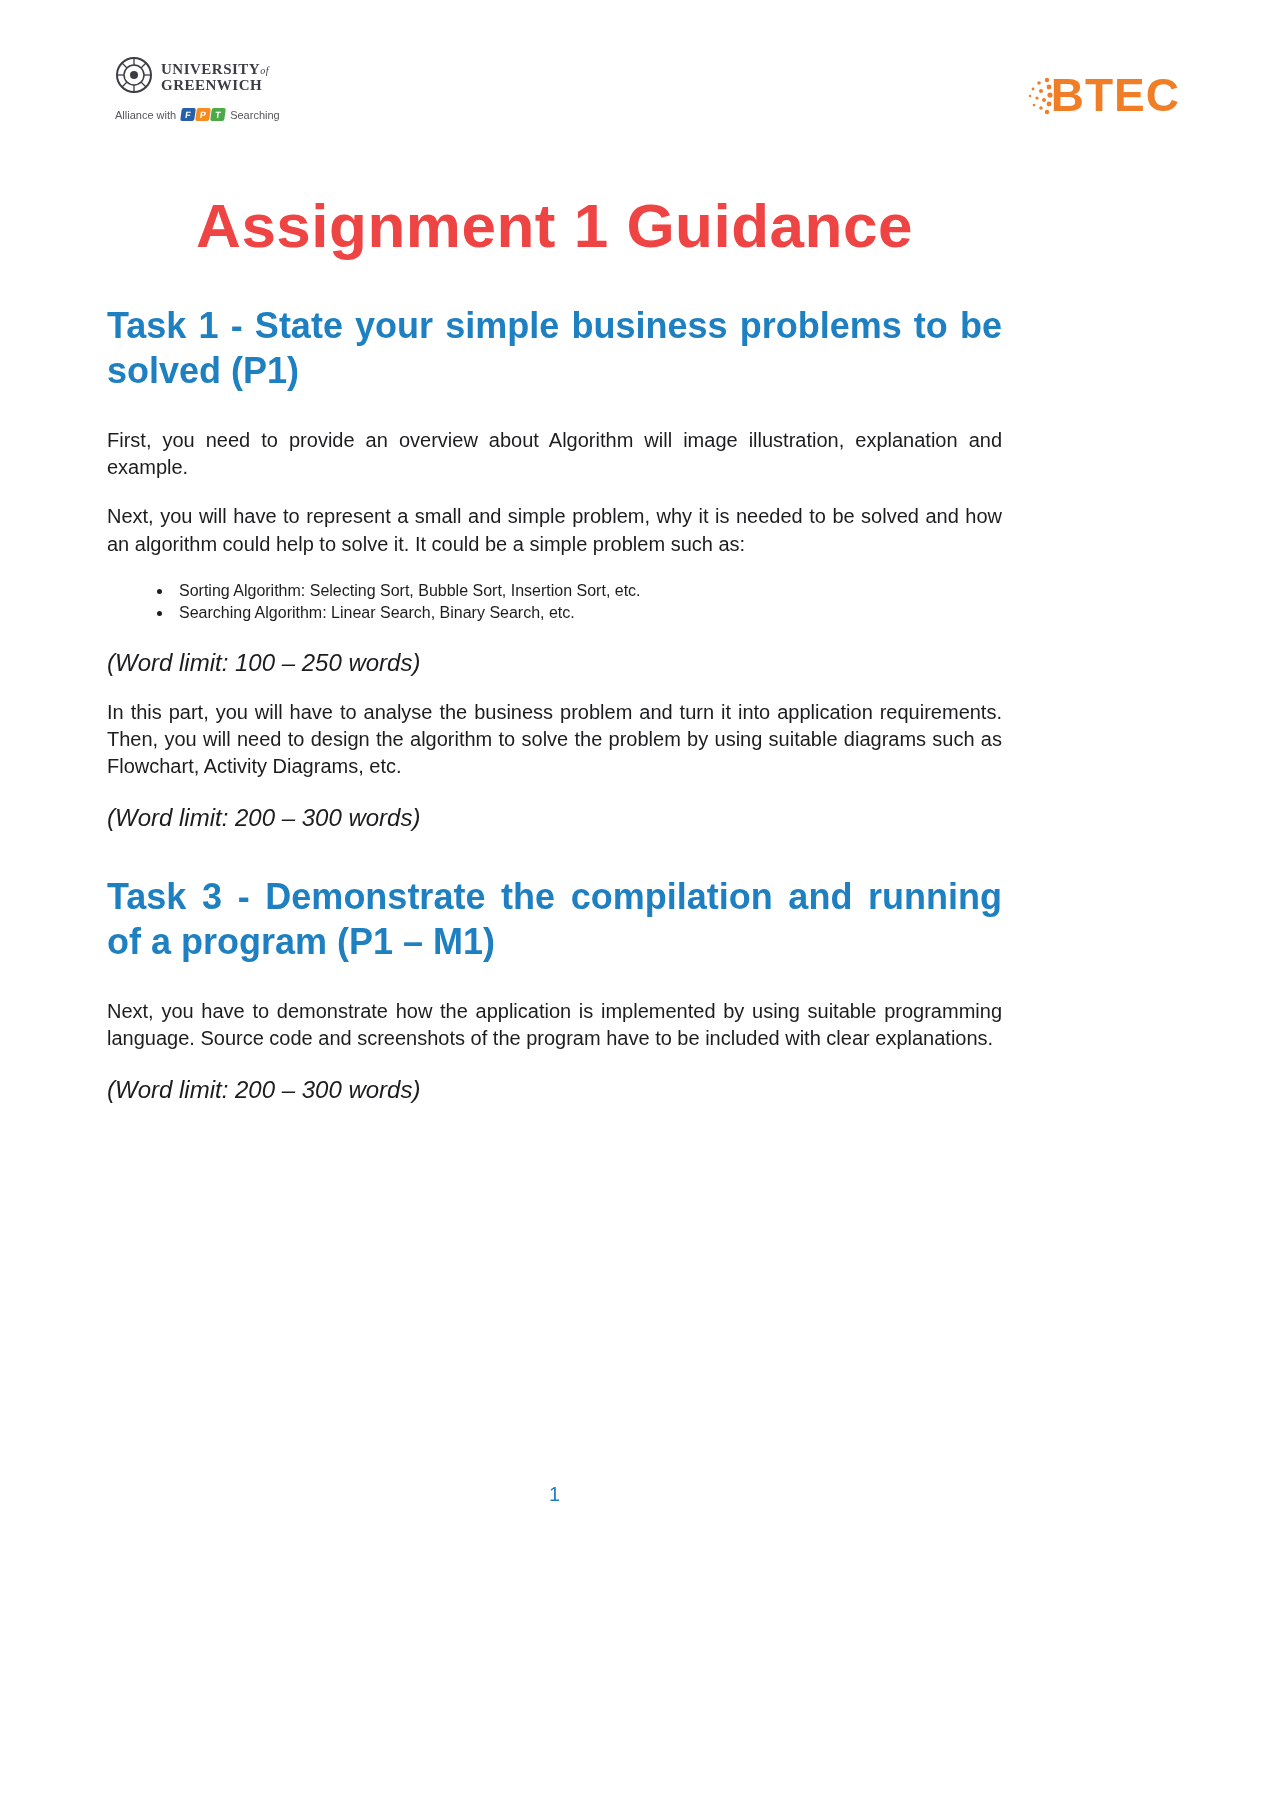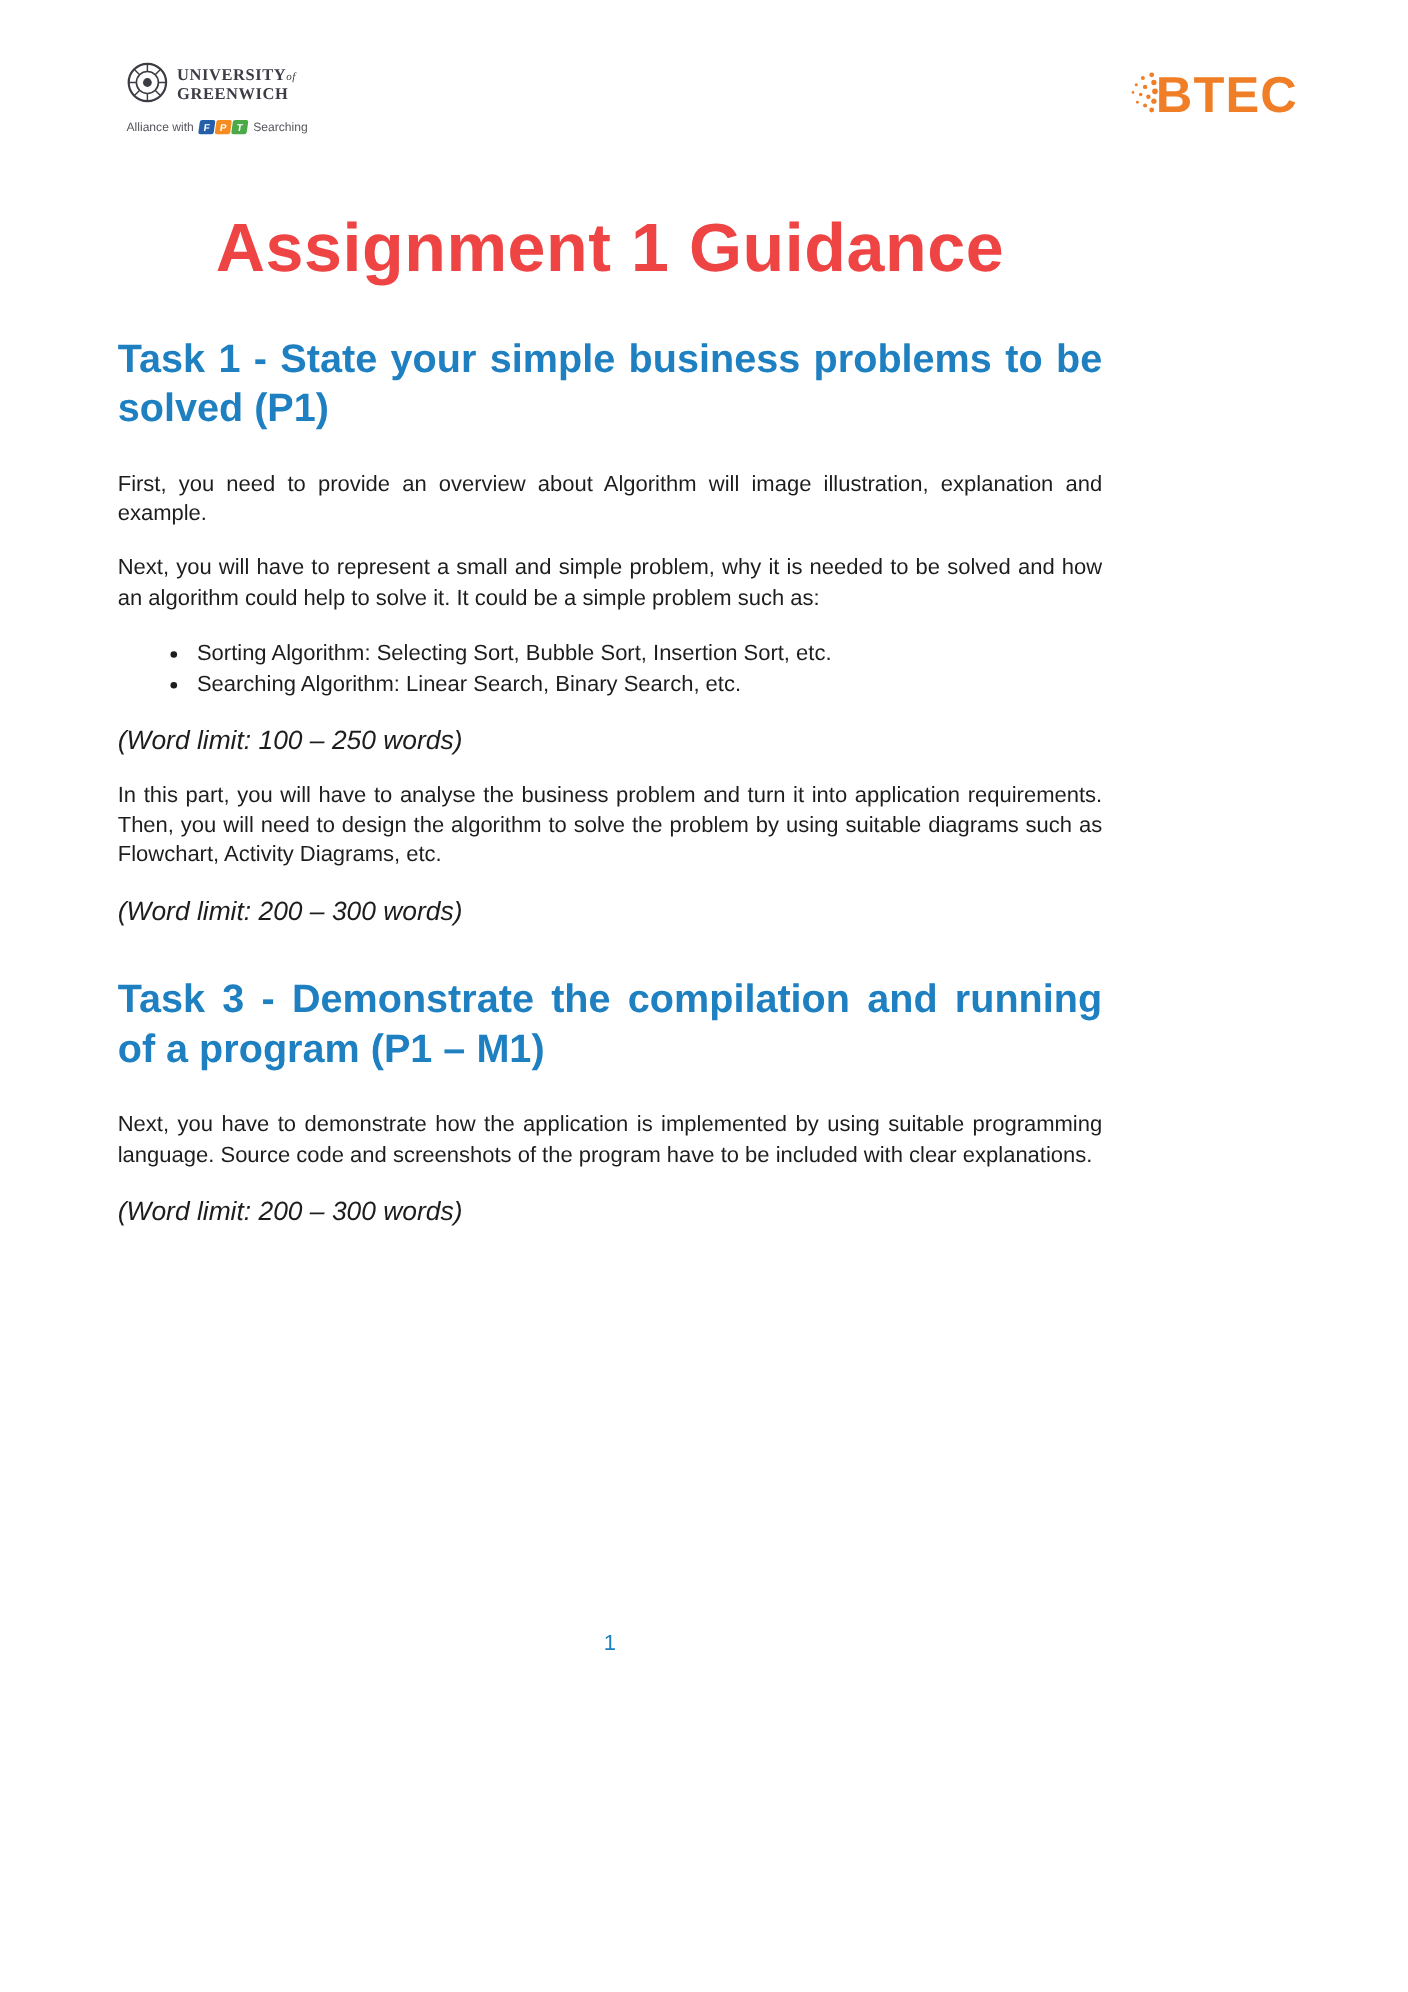--- a/index.html
+++ b/index.html
@@ -56,23 +56,22 @@
     display: flex; align-items: center; justify-content: center;
     border-radius: 2px;
   }
   .fpt-f { background: #2460A9; }
   .fpt-p { background: #F68B1F; }
   .fpt-t { background: #4BA948; }
 
   .btec-block {
     position: absolute;
     right: 0;
-    top: 4px;
+    top: 16px;
     display: flex;
-    align-items: center;
   }
   .btec-dots { margin-right: -4px; }
   .btec-text {
     font-size: 46px;
     font-weight: bold;
     letter-spacing: 1px;
     color: #F07E26;
     line-height: 1;
   }
 
@@ -103,21 +102,21 @@
     margin: 22px 0;
     font-size: 20px;
     line-height: 1.36;
     text-align: justify;
   }
   ul.bullet-list {
     margin: 14px 0 16px 0;
     padding-left: 66px;
   }
   ul.bullet-list li {
-    font-size: 20px;
+    font-size: 16px;
     line-height: 1.4;
     padding-left: 6px;
   }
   p.word-limit {
     margin: 24px 0 10px 0;
     font-size: 24px;
     font-style: italic;
     text-align: left;
   }
 

